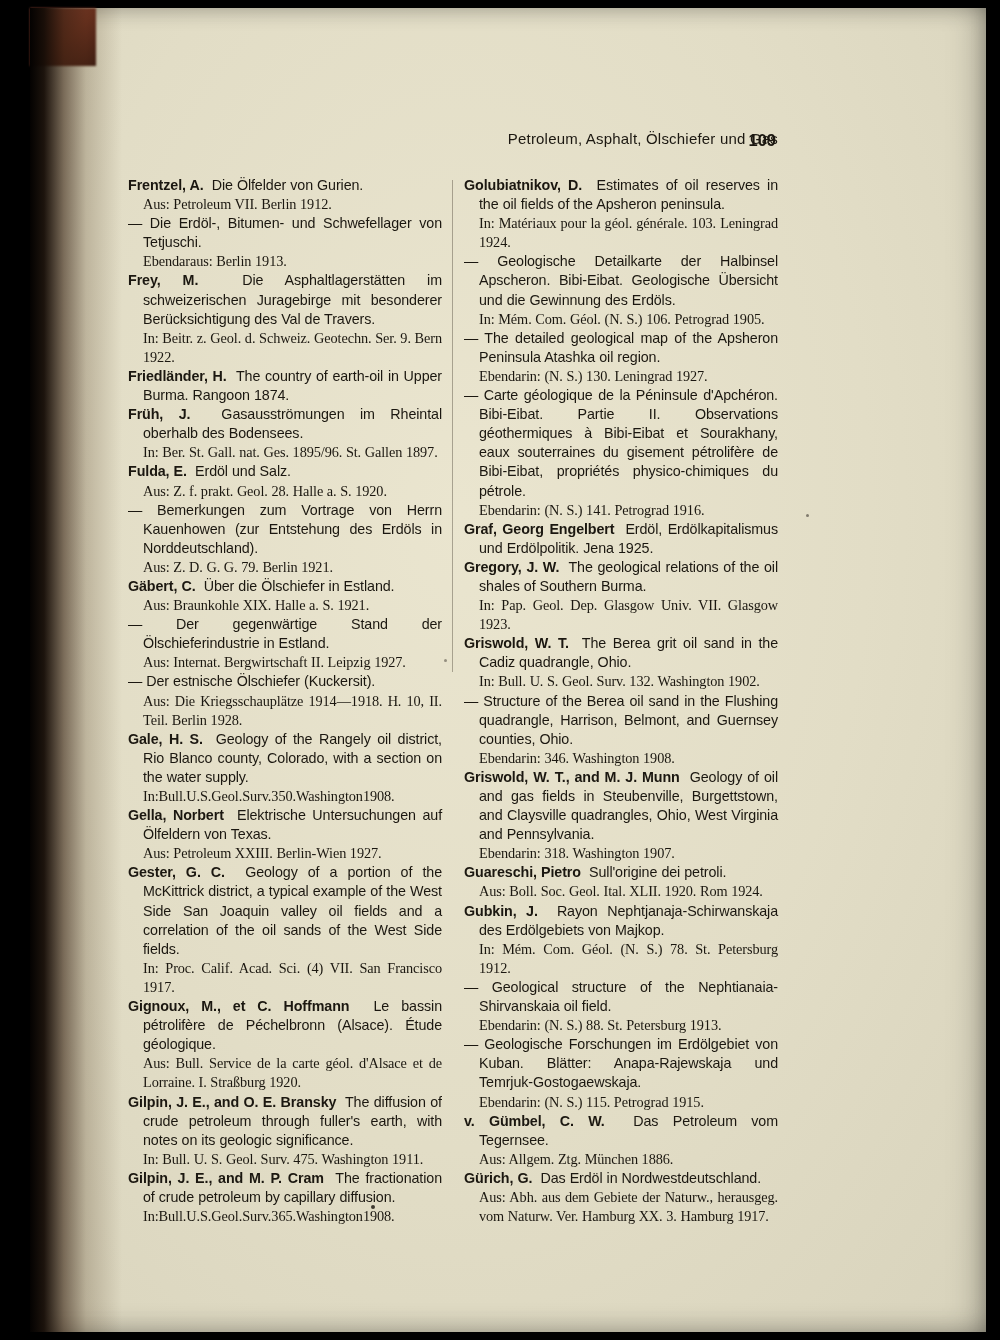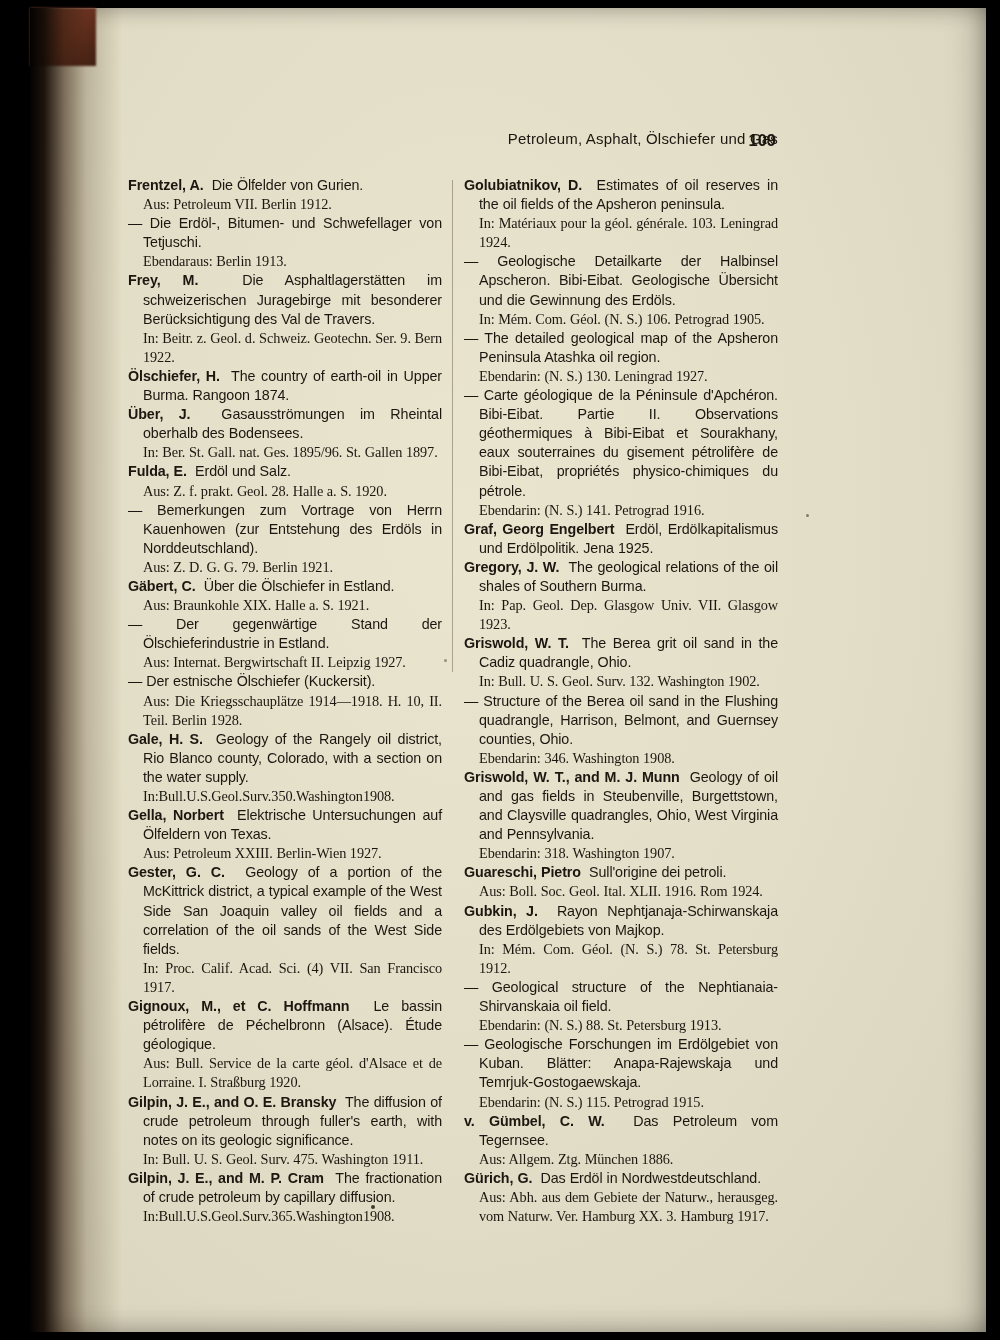--- a/index.html
+++ b/index.html
@@ -118,22 +118,22 @@
     </div>
 
     <div class="columns">
       <div class="col" id="col-left">
           <p class="hang"><b>Frentzel, A.</b>&nbsp; Die Ölfelder von Gurien.</p>
           <p class="ref">Aus: Petroleum VII. Berlin 1912.</p>
           <p class="hang">— Die Erdöl-, Bitumen- und Schwefellager von Tetjuschi.</p>
           <p class="ref">Ebendaraus: Berlin 1913.</p>
           <p class="hang"><b>Frey, M.</b>&nbsp; Die Asphaltlagerstätten im schweizerischen Juragebirge mit besonderer Berücksichtigung des Val de Travers.</p>
           <p class="ref">In: Beitr. z. Geol. d. Schweiz. Geotechn. Ser. 9. Bern 1922.</p>
-          <p class="hang"><b>Ölschiefer, H.</b>&nbsp; The country of earth-oil in Upper Burma. Rangoon 1874.</p>
-          <p class="hang"><b>Über, J.</b>&nbsp; Gasausströmungen im Rheintal oberhalb des Bodensees.</p>
+          <p class="hang"><b>Friedländer, H.</b>&nbsp; The country of earth-oil in Upper Burma. Rangoon 1874.</p>
+          <p class="hang"><b>Früh, J.</b>&nbsp; Gasausströmungen im Rheintal oberhalb des Bodensees.</p>
           <p class="ref">In: Ber. St. Gall. nat. Ges. 1895/96. St. Gallen 1897.</p>
           <p class="hang"><b>Fulda, E.</b>&nbsp; Erdöl und Salz.</p>
           <p class="ref">Aus: Z. f. prakt. Geol. 28. Halle a. S. 1920.</p>
           <p class="hang">— Bemerkungen zum Vortrage von Herrn Kauenhowen (zur Entstehung des Erdöls in Norddeutschland).</p>
           <p class="ref">Aus: Z. D. G. G. 79. Berlin 1921.</p>
           <p class="hang"><b>Gäbert, C.</b>&nbsp; Über die Ölschiefer in Estland.</p>
           <p class="ref">Aus: Braunkohle XIX. Halle a. S. 1921.</p>
           <p class="hang">— Der gegenwärtige Stand der Ölschieferindustrie in Estland.</p>
           <p class="ref">Aus: Internat. Bergwirtschaft II. Leipzig 1927.</p>
           <p class="hang">— Der estnische Ölschiefer (Kuckersit).</p>
@@ -164,21 +164,21 @@
           <p class="hang"><b>Graf, Georg Engelbert</b>&nbsp; Erdöl, Erdölkapitalismus und Erdölpolitik. Jena 1925.</p>
           <p class="hang"><b>Gregory, J. W.</b>&nbsp; The geological relations of the oil shales of Southern Burma.</p>
           <p class="ref">In: Pap. Geol. Dep. Glasgow Univ. VII. Glasgow 1923.</p>
           <p class="hang"><b>Griswold, W. T.</b>&nbsp; The Berea grit oil sand in the Cadiz quadrangle, Ohio.</p>
           <p class="ref">In: Bull. U. S. Geol. Surv. 132. Washington 1902.</p>
           <p class="hang">— Structure of the Berea oil sand in the Flushing quadrangle, Harrison, Belmont, and Guernsey counties, Ohio.</p>
           <p class="ref">Ebendarin: 346. Washington 1908.</p>
           <p class="hang"><b>Griswold, W. T., and M. J. Munn</b>&nbsp; Geology of oil and gas fields in Steubenville, Burgettstown, and Claysville quadrangles, Ohio, West Virginia and Pennsylvania.</p>
           <p class="ref">Ebendarin: 318. Washington 1907.</p>
           <p class="hang"><b>Guareschi, Pietro</b>&nbsp; Sull'origine dei petroli.</p>
-          <p class="ref">Aus: Boll. Soc. Geol. Ital. XLII. 1916. Rom 1924.</p>
+          <p class="ref">Aus: Boll. Soc. Geol. Ital. XLII. 1920. Rom 1924.</p>
           <p class="hang"><b>Gubkin, J.</b>&nbsp; Rayon Nephtjanaja-Schirwanskaja des Erdölgebiets von Majkop.</p>
           <p class="ref">In: Mém. Com. Géol. (N. S.) 78. St. Petersburg 1912.</p>
           <p class="hang">— Geological structure of the Nephtianaia-Shirvanskaia oil field.</p>
           <p class="ref">Ebendarin: (N. S.) 88. St. Petersburg 1913.</p>
           <p class="hang">— Geologische Forschungen im Erdölgebiet von Kuban. Blätter: Anapa-Rajewskaja und Temrjuk-Gostogaewskaja.</p>
           <p class="ref">Ebendarin: (N. S.) 115. Petrograd 1915.</p>
           <p class="hang"><b>v. Gümbel, C. W.</b>&nbsp; Das Petroleum vom Tegernsee.</p>
           <p class="ref">Aus: Allgem. Ztg. München 1886.</p>
           <p class="hang"><b>Gürich, G.</b>&nbsp; Das Erdöl in Nordwestdeutschland.</p>
           <p class="ref">Aus: Abh. aus dem Gebiete der Naturw., herausgeg. vom Naturw. Ver. Hamburg XX. 3. Hamburg 1917.</p>

